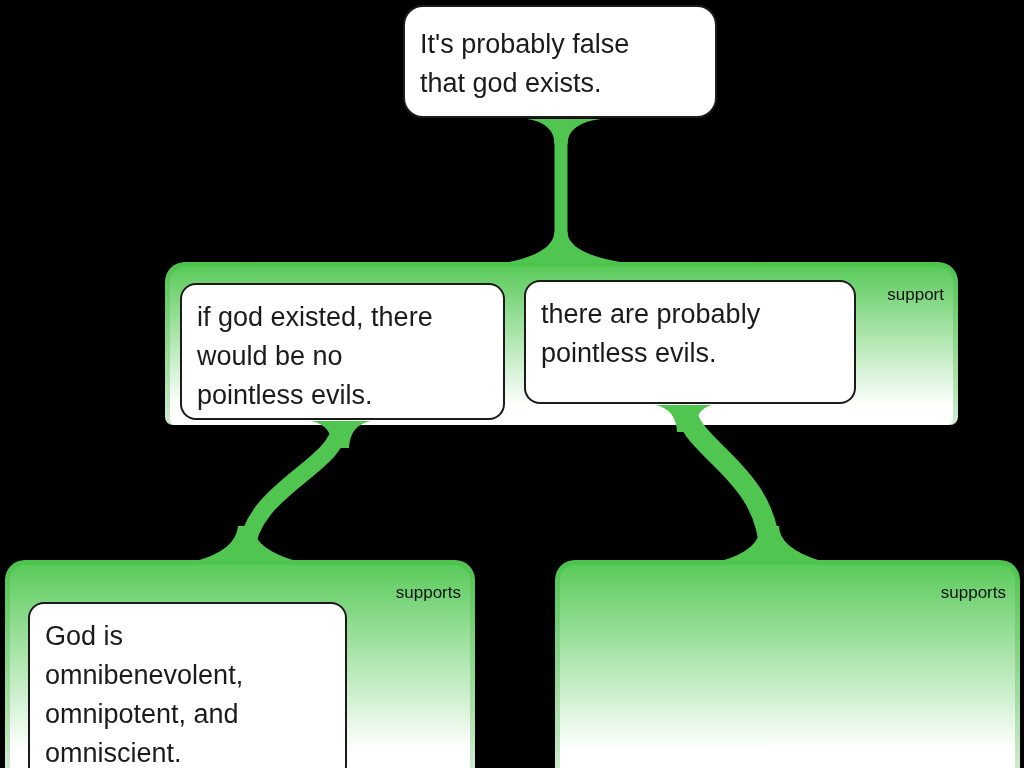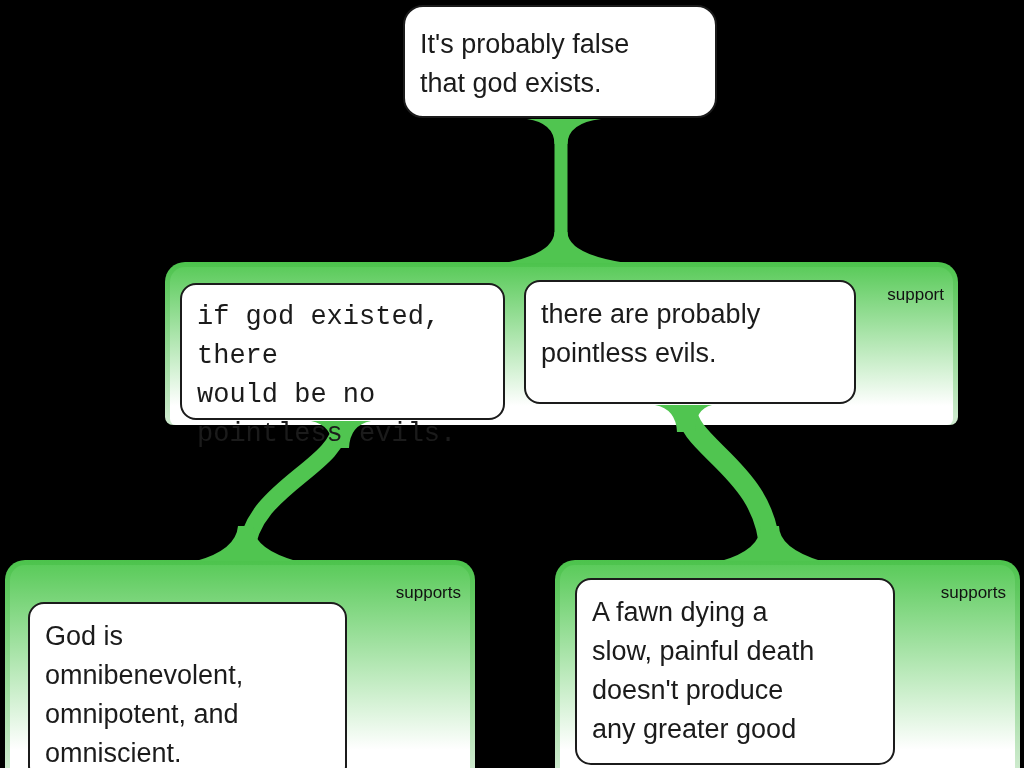--- a/index.html
+++ b/index.html
@@ -100,38 +100,32 @@
       <path d="M655 405 Q676 409 677 432 L695 432 Q695 409 712 405 Z"></path>
       <path d="M721 561 Q760 550 761 526 L779 526 Q779 548 821 561 Z"></path>
     </g>
   </svg>
 
   <div class="claim root" style="left:403px; top:5px; width:314px; height:113px;">
     <div class="claim-text">It's probably false
 that god exists.</div>
   </div>
 
-  <div class="claim" style="left:180px; top:283px; width:325px; height:137px;font-family:Liberation Mono, monospace;">
+  <div class="claim" style="left:180px; top:283px; width:325px; height:137px;">
     <div class="claim-text">if god existed, there
 would be no
 pointless evils.</div>
   </div>
 
   <div class="claim" style="left:524px; top:280px; width:332px; height:124px;">
     <div class="claim-text">there are probably
 pointless evils.</div>
   </div>
 
   <div class="claim" style="left:28px; top:578px; width:319px; height:180px;margin-top:24px;">
     <div class="claim-text">God is
 omnibenevolent,
 omnipotent, and
 omniscient.</div>
   </div>
 
-  <div class="claim" style="left:575px; top:578px; width:320px; height:187px;">
-    <div class="claim-text">A fawn dying a
-slow, painful death
-doesn't produce
-any greater good</div>
-  </div>
 
 </div>
 
 </body></html>

